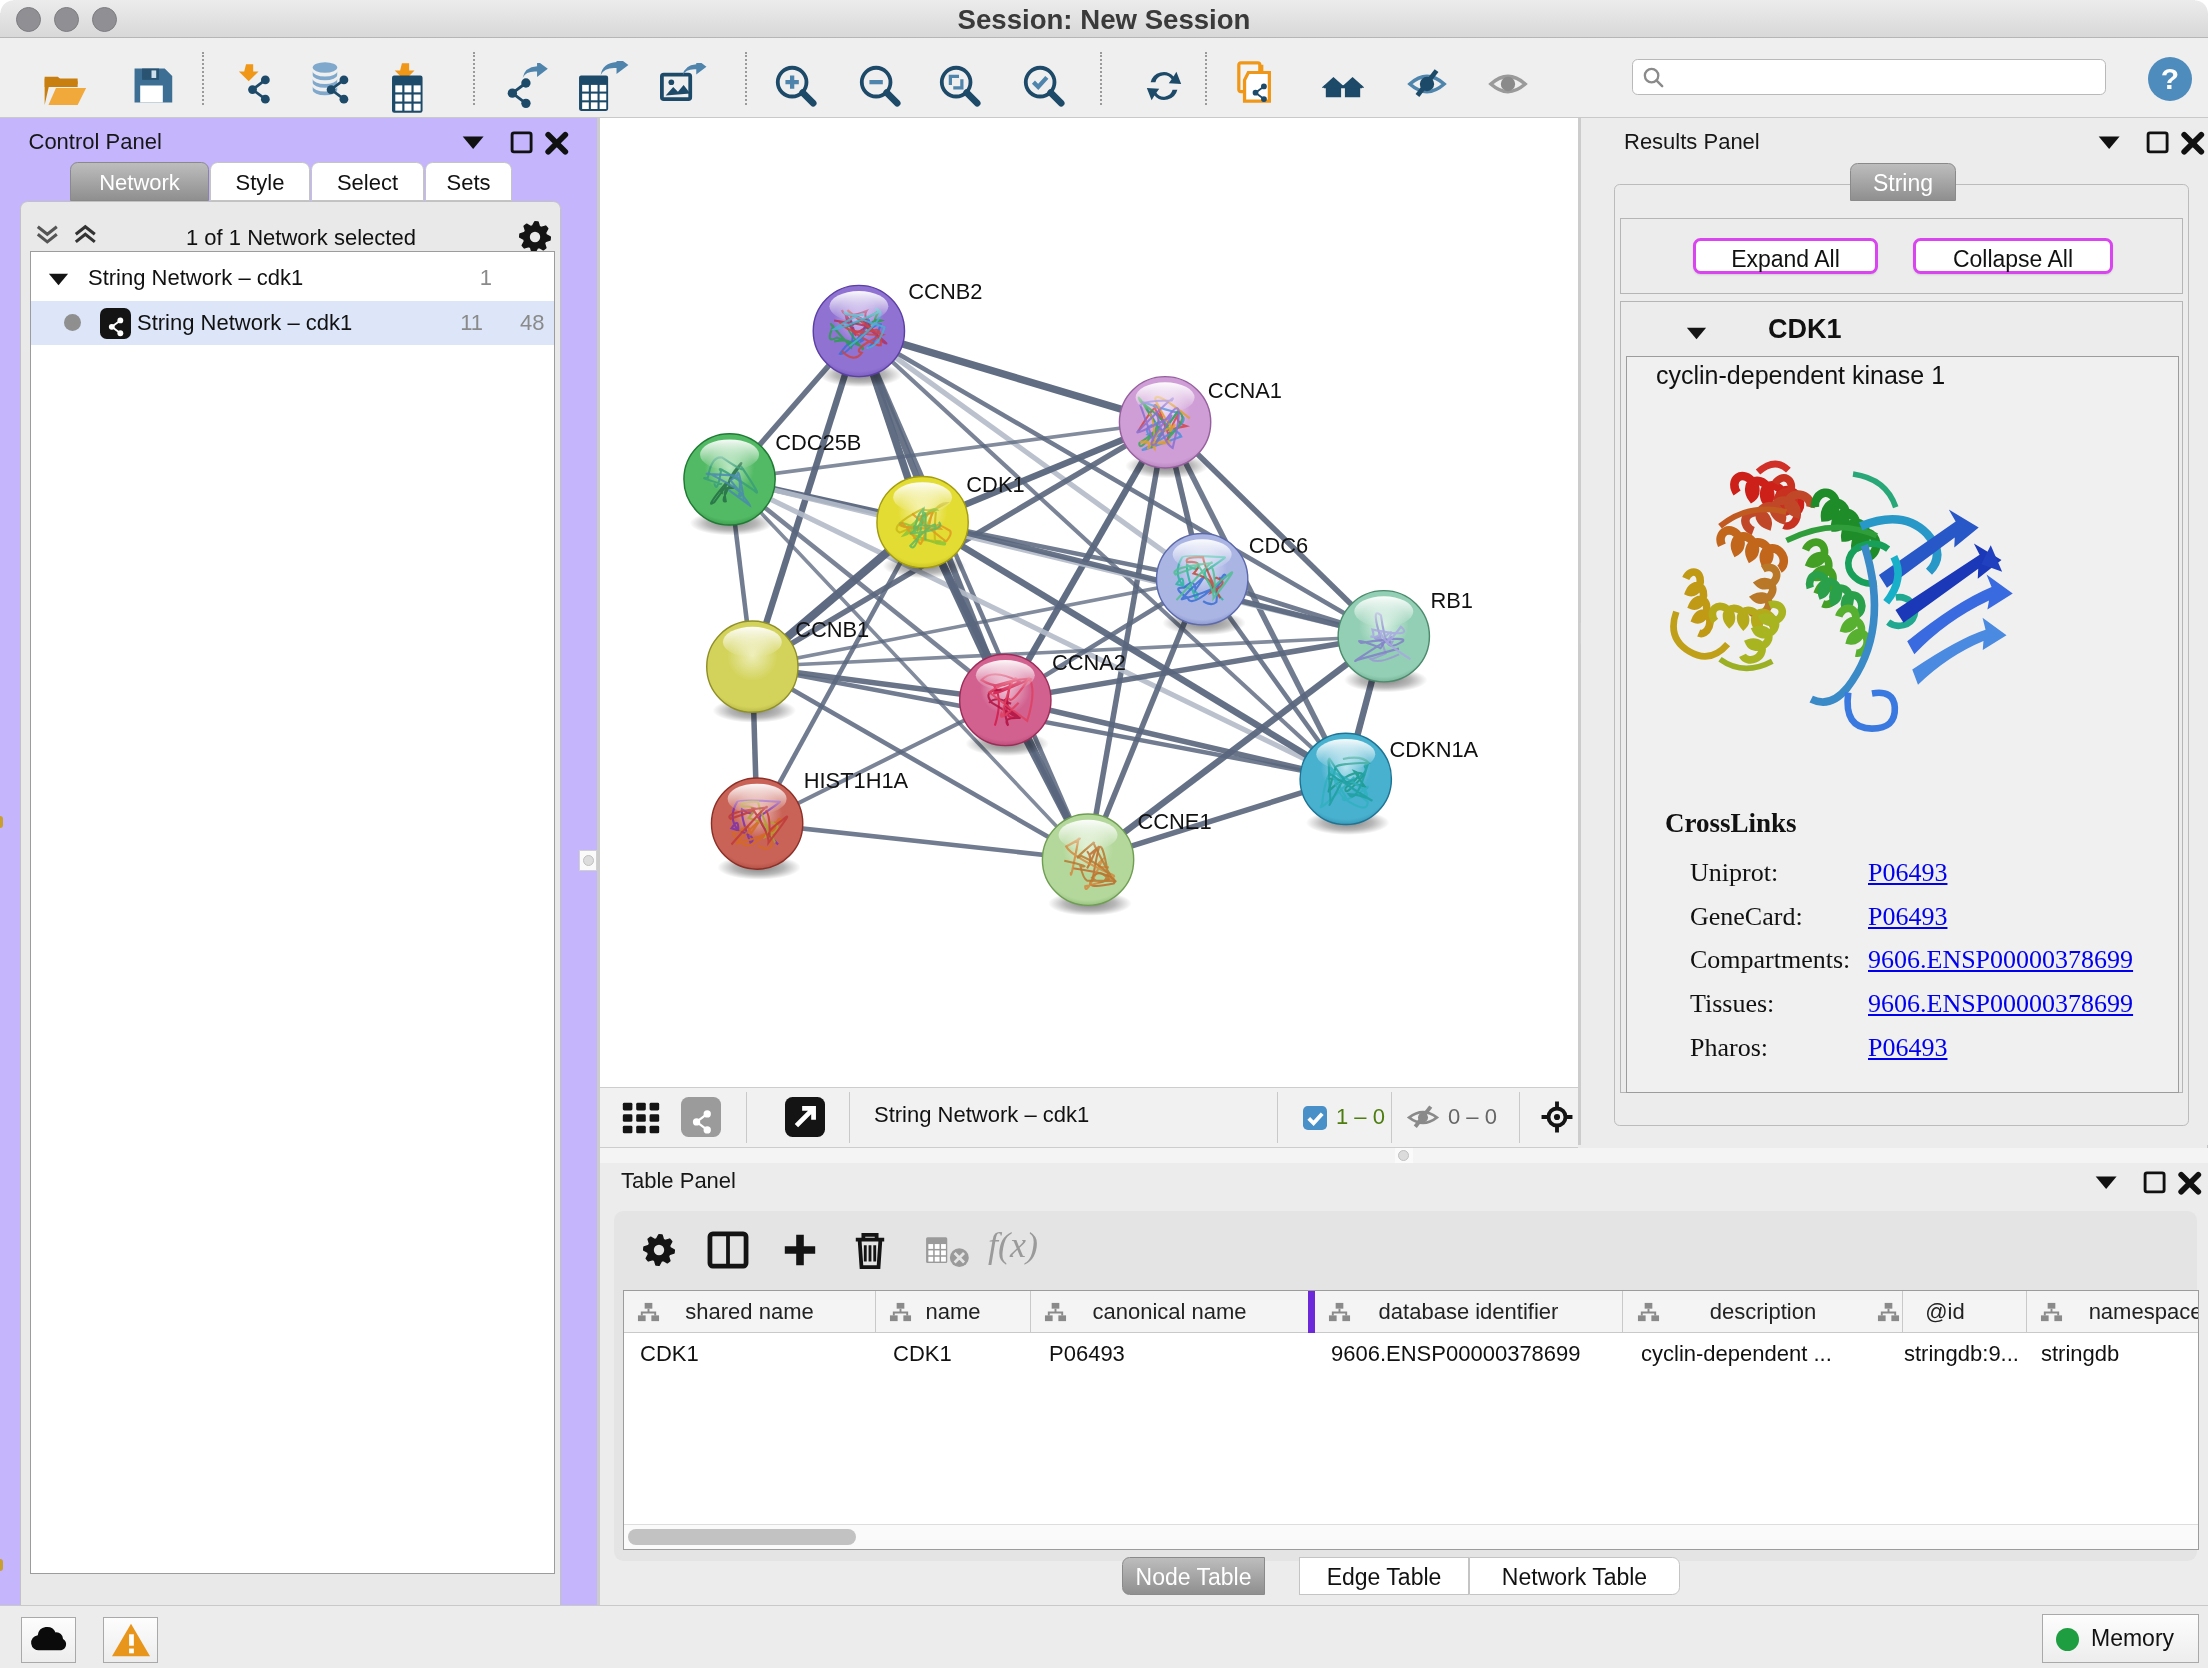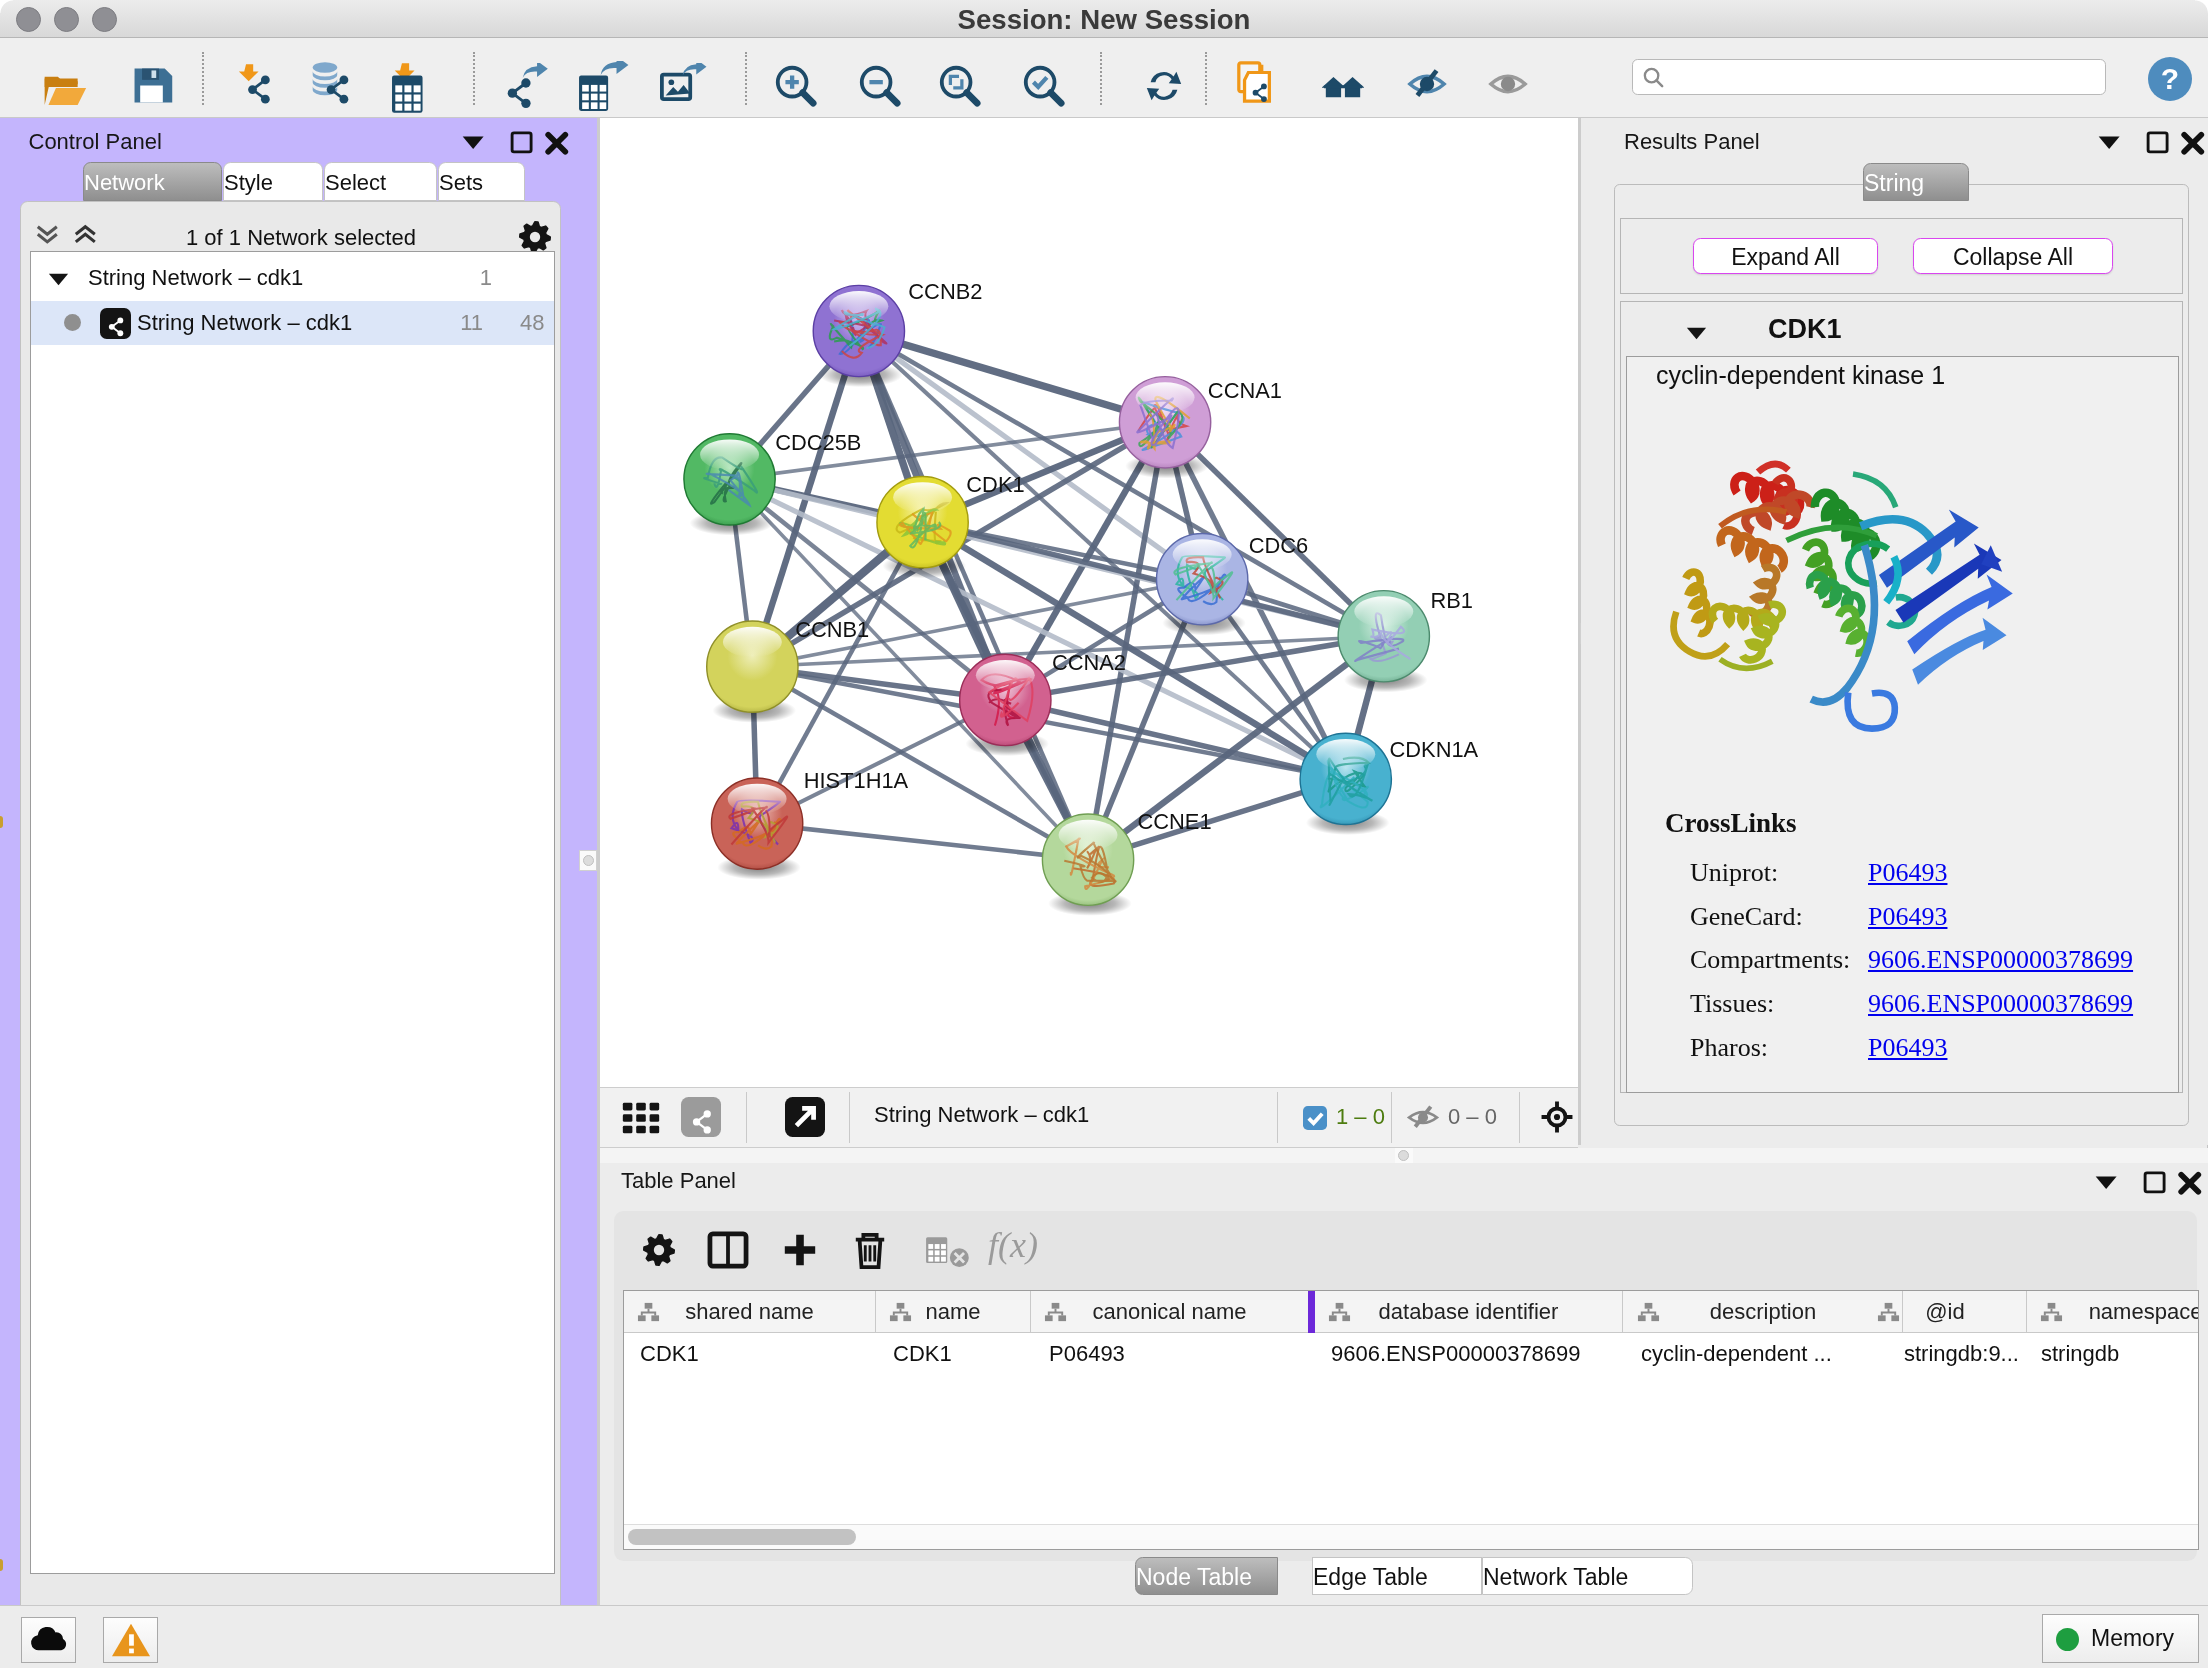--- a/index.html
+++ b/index.html
@@ -1,21 +1,21 @@
 <!DOCTYPE html>
 <html style="font-size:15px"><head><meta charset="utf-8"><style>
 * { margin:0; padding:0; box-sizing:border-box; }
 body { width:2208px; height:1668px; position:relative; overflow:hidden;
   font-family:"Liberation Sans", sans-serif; background:#ececec; }
 .abs { position:absolute; }
 .hdr { font-size:22px; color:#161616; }
-.tab { display:inline-block; font-size:22px; color:#111;
-  background:#fff; border:1px solid #c4c4c4;margin-left:13px; }
+.tab { display:inline-block; text-align:center; font-size:22px; color:#111;
+  background:#fff; border:1px solid #c4c4c4; }
 .tabsel { background:linear-gradient(#bdbdbd,#8f8f8f); color:#fff; border:1px solid #8a8a8a; }
-.wbtn { background:#fff; border:1px solid #d946ef; border-radius:7.6px; text-align:center;
+.wbtn { background:#fff; border:3px solid #d946ef; border-radius:7.6px; text-align:center;
   font-size:23px; color:#111; box-shadow:0 1px 1.9px rgba(0,0,0,0.12); }
 </style></head><body>
 <div class="abs" style="left:0;top:0;width:2208px;height:38px;background:linear-gradient(#ececec,#d8d8d8);border-bottom:1px solid #b6b6b6;border-radius:9.5px 9.5px 0 0">
     <div class="abs" style="left:16px;top:6.7px;width:25px;height:25px;border-radius:50%;background:#8f8f94;border:1px solid #7d7d82"></div>
     <div class="abs" style="left:54px;top:6.7px;width:25px;height:25px;border-radius:50%;background:#8f8f94;border:1px solid #7d7d82"></div>
     <div class="abs" style="left:92px;top:6.7px;width:25px;height:25px;border-radius:50%;background:#8f8f94;border:1px solid #7d7d82"></div>
     <div class="abs" style="left:0;right:0;top:3.8px;text-align:center;font-size:27.6px;font-weight:600;color:#3a3a3a">Session: New Session</div>
   </div>
 <div class="abs" style="left:0;top:38px;width:1px;height:1630px;background:#b5b5b5"></div>
 <div class="abs" style="right:0;top:38px;width:1px;height:1630px;background:#c5c5c5"></div>

